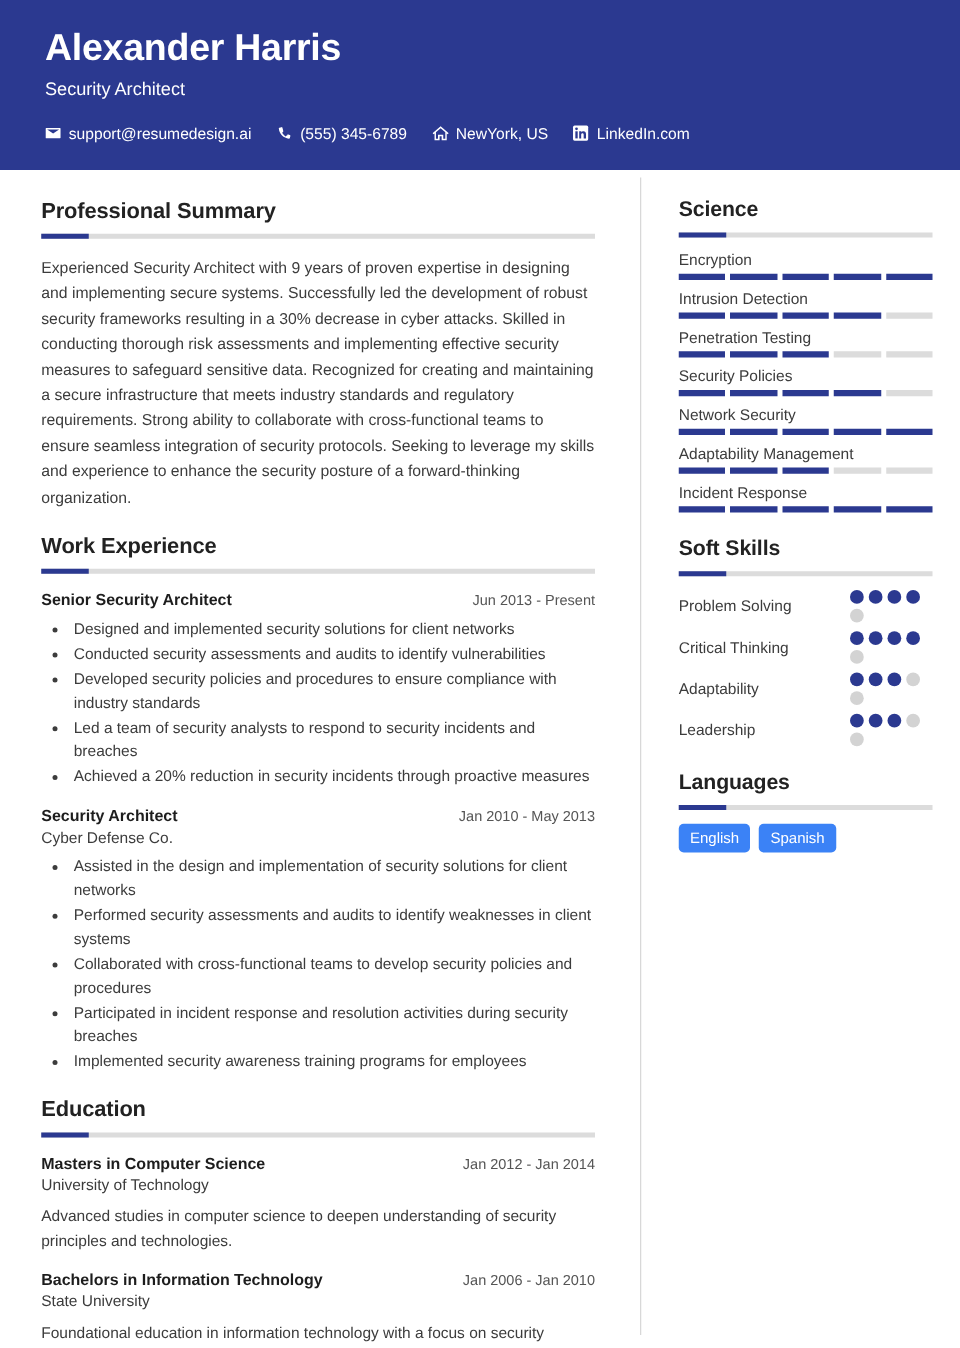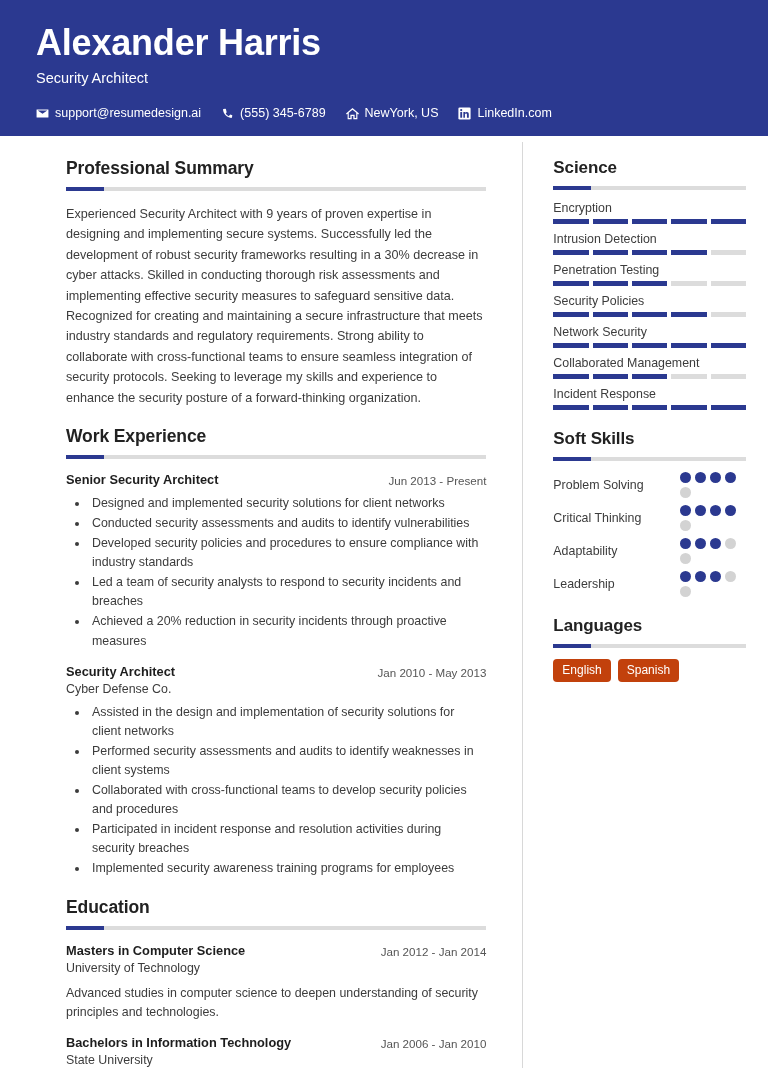--- a/index.html
+++ b/index.html
@@ -14,21 +14,21 @@
   }
 
   
   .header {
     background: #2b3990;
     color: #ffffff;
     padding: 22px 36px 20px 36px;
     height: 136px;
   }
   .full-name {
-    font-size: 36px;
+    font-size: 30px;
     font-weight: bold;
     letter-spacing: -0.2px;
     line-height: 1.15;
     color: #ffffff;
   }
   .job-title {
     font-size: 14.5px;
     font-weight: normal;
     margin-top: 7px;
     color: #ffffff;
@@ -48,21 +48,20 @@
     color: #ffffff;
     white-space: nowrap;
   }
   .contact-item svg { display: block; }
 
   
   .body-wrap {
     display: flex;
     align-items: stretch;
     height: 942px;
-    margin-left: 33px;
   }
   .main-col {
     width: 512px;
     padding: 22px 36px 0 33px;
   }
   .divider {
     width: 1px;
     background: #d8d8d8;
     margin-top: 6px;
     margin-bottom: 10px;
@@ -193,21 +192,21 @@
   .dot.on { background: #2b3990; }
 
   
   .lang-wrap {
     display: flex;
     flex-wrap: wrap;
     gap: 7px;
     margin-top: 2px;
   }
   .lang-pill {
-    background: #c2410c;
+    background: #3b82f6;
     color: #ffffff;
     font-size: 12px;
     padding: 4px 9px 5px 9px;
     border-radius: 4px;
   }
   .soft-block { margin-top: 19px; }
   .lang-block { margin-top: 19px; }
 </style>
 </head>
 <body>
@@ -381,21 +380,21 @@
             <div class="skill-name">Network Security</div>
             <div class="seg-track">
               <span class="seg on"></span>
               <span class="seg on"></span>
               <span class="seg on"></span>
               <span class="seg on"></span>
               <span class="seg on"></span>
             </div>
           </div>
           <div class="skill-row">
-            <div class="skill-name">Collaborated Management</div>
+            <div class="skill-name">Adaptability Management</div>
             <div class="seg-track">
               <span class="seg on"></span>
               <span class="seg on"></span>
               <span class="seg on"></span>
               <span class="seg"></span>
               <span class="seg"></span>
             </div>
           </div>
           <div class="skill-row">
             <div class="skill-name">Incident Response</div>

